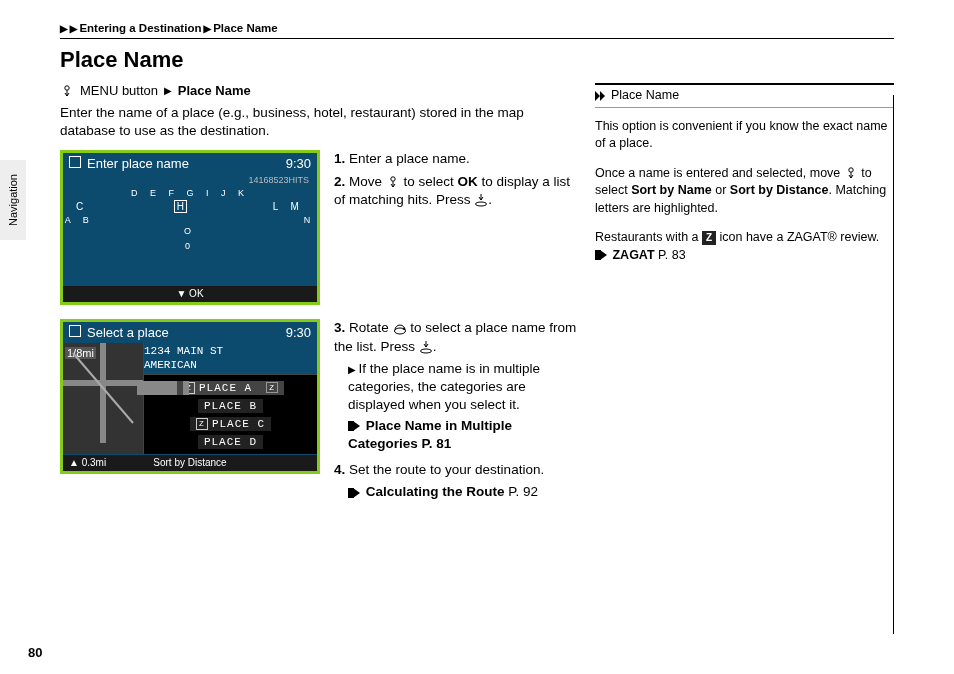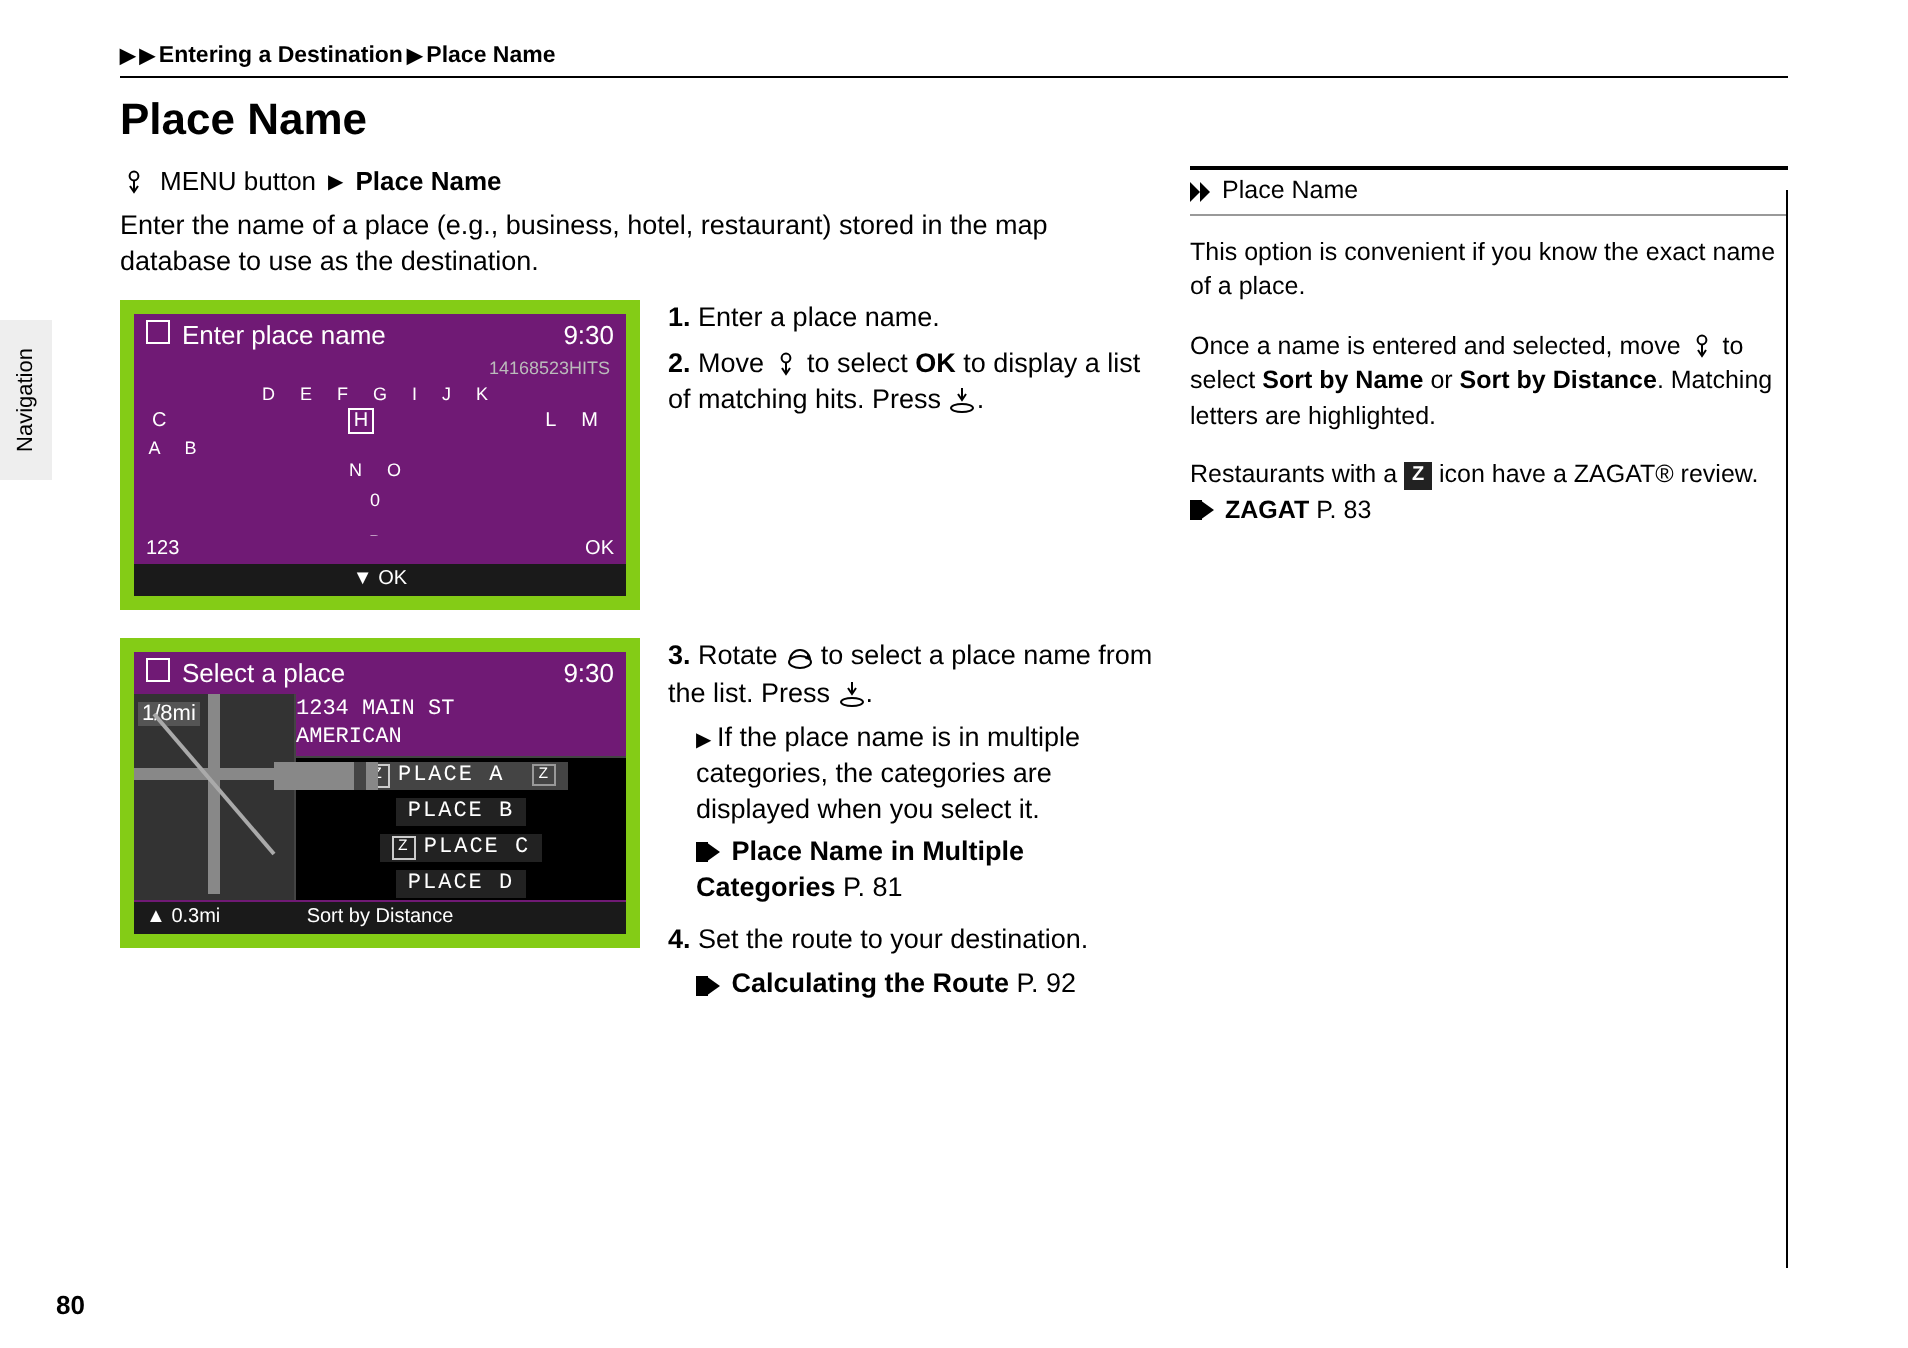--- a/index.html
+++ b/index.html
@@ -62,22 +62,22 @@
   }
   .row {
     display: flex;
     align-items: flex-start;
     gap: 14px;
     margin-bottom: 14px;
   }
   .screenshot {
     flex: 0 0 260px;
     height: 155px;
-    background: #701a75;
-    border: 7px solid #84cc16;
+    background: #0c4a6e;
+    border: 3px solid #84cc16;
     color: #fff;
     box-sizing: border-box;
     position: relative;
     font-size: 11px;
   }
   .shot-header {
     display: flex;
     justify-content: space-between;
     align-items: center;
     padding: 3px 6px;
@@ -403,24 +403,20 @@
                 <span>A   B</span>
                 &nbsp;&nbsp;&nbsp;&nbsp;&nbsp;&nbsp;&nbsp;&nbsp;&nbsp;&nbsp;&nbsp;&nbsp;&nbsp;&nbsp;&nbsp;&nbsp;&nbsp;&nbsp;&nbsp;&nbsp;&nbsp;&nbsp;&nbsp;&nbsp;&nbsp;&nbsp;
                 <span>N   O</span>
               </div>
               <div class="row3" style="margin-top:4px;">
                 <span>0</span>
                 &nbsp;&nbsp;&nbsp;&nbsp;&nbsp;&nbsp;&nbsp;&nbsp;&nbsp;&nbsp;&nbsp;&nbsp;&nbsp;&nbsp;&nbsp;&nbsp;&nbsp;&nbsp;&nbsp;&nbsp;&nbsp;&nbsp;&nbsp;&nbsp;&nbsp;&nbsp;&nbsp;&nbsp;&nbsp;&nbsp;&nbsp;&nbsp;&nbsp;&nbsp;
                 <span>P</span>
               </div>
             </div>
-          </div>
-          <div class="shot-footer" style="bottom:16px;">
-            <span>123</span>
-            <span>OK</span>
           </div>
           <div class="shot-ok-bar">▼ <span>OK</span></div>
         </div>
 
         <div class="steps">
           <div class="step">
             <span class="step-num">1.</span>
             <span>Enter a place name.</span>
           </div>
           <div class="step">
@@ -503,21 +499,21 @@
                     <path d="M7 1 L7 7 M5 4 L7 7 L9 4" fill="none" stroke="#000" stroke-width="1"></path>
                   </svg>
                 </span><span>.</span>
             </span>
           </div>
           <div class="sub-step">
             <span class="tri">▶ </span><span>If the place name is in multiple categories, the categories are displayed when you select it.</span>
           </div>
           <div class="sub-step ref">
             <span class="xref-icon"></span>
-            <span>Place Name in Multiple Categories</span><span style="font-weight:normal;"> P. 81</span>
+            <span>Place Name in Multiple Categories</span><span style="font-weight:bold;"> P. 81</span>
           </div>
           <div class="step" style="margin-top:8px;">
             <span class="step-num">4.</span>
             <span>Set the route to your destination.</span>
           </div>
           <div class="sub-step ref">
             <span class="xref-icon"></span>
             <span>Calculating the Route</span><span style="font-weight:normal;"> P. 92</span>
           </div>
         </div>

